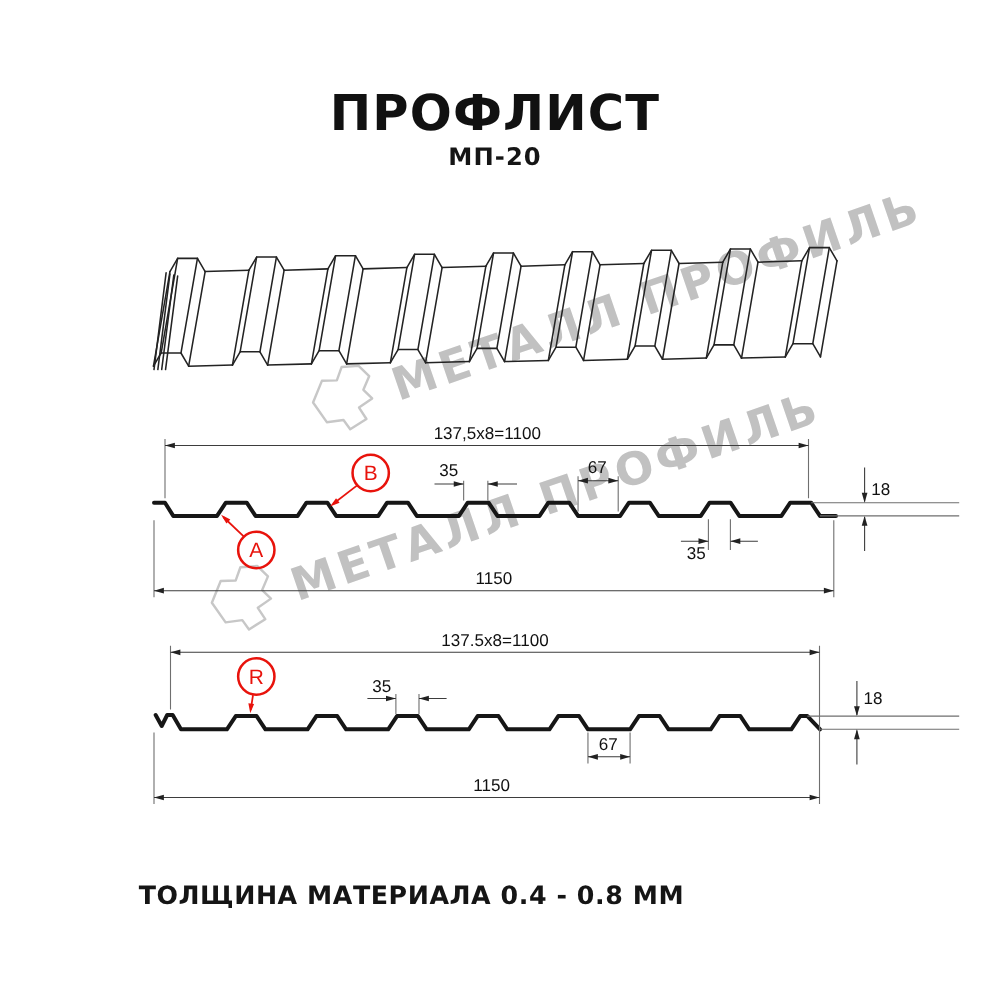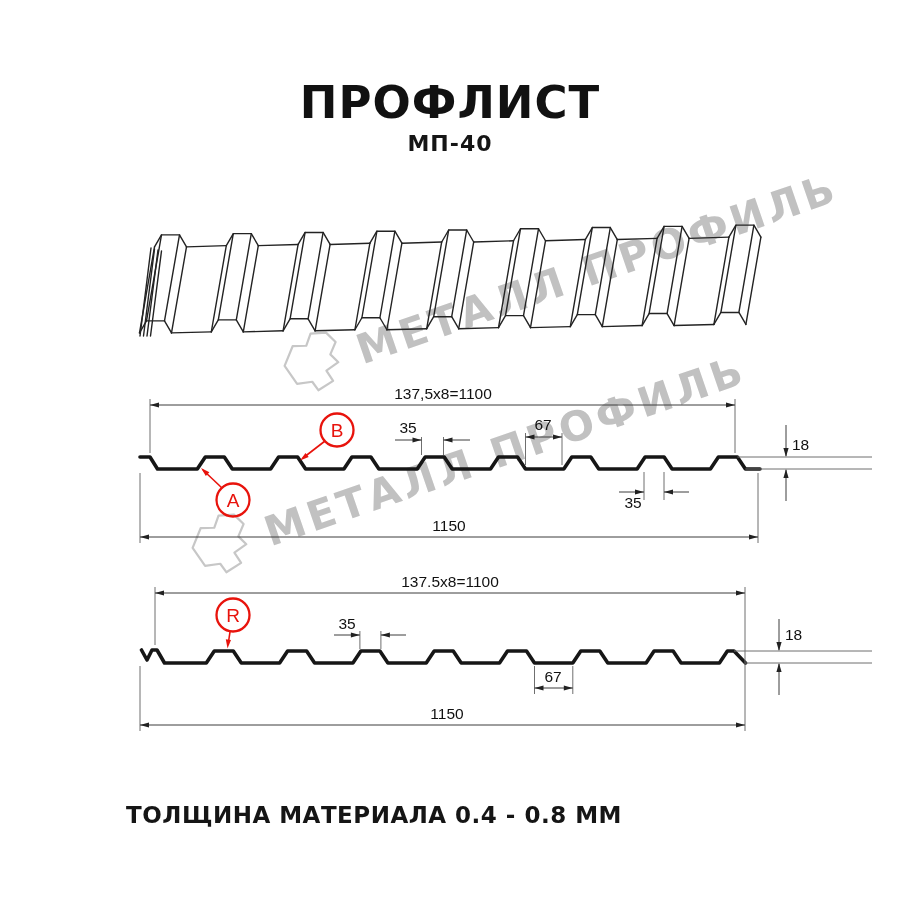--- a/index.html
+++ b/index.html
@@ -25,21 +25,21 @@
   .marker text{fill:#e8130c;font:400 19px "Liberation Sans",sans-serif;}
   .rline{stroke:#e8130c;stroke-width:1.6;fill:none;}
   .rhead{fill:#e8130c;}
   .wm text{font:bold 41px "DejaVu Sans",sans-serif;letter-spacing:4px;fill:#c1c1c1;}
   .wm path{fill:none;stroke:#c7c7c7;stroke-width:2.2;stroke-linejoin:round;}
 </style>
 </head>
 <body>
 
 <div class="title">ПРОФЛИСТ</div>
-<div class="subtitle">МП-40</div>
+<div class="subtitle">МП-20</div>
 <div class="footer">ТОЛЩИНА МАТЕРИАЛА 0.4 - 0.8 ММ</div>
 
 <svg width="900" height="900" viewBox="0 0 900 900">
 
   <g class="wm" transform="translate(290,400) rotate(-19)">
     <path d="M6,-34 L20,-50 L33,-46 L41,-56 L56,-52 L62,-40 L53,-30 L58,-20 L44,-16 L47,-4 L30,0 L27,-10 L12,-13 Z"></path>
     <text x="80" y="-10">МЕТАЛЛ ПРОФИЛЬ</text>
   </g>
   <g class="wm" transform="translate(198,582) rotate(-19)">
     <path d="M6,-34 L20,-50 L33,-46 L41,-56 L56,-52 L62,-40 L53,-30 L58,-20 L44,-16 L47,-4 L30,0 L27,-10 L12,-13 Z"></path>

